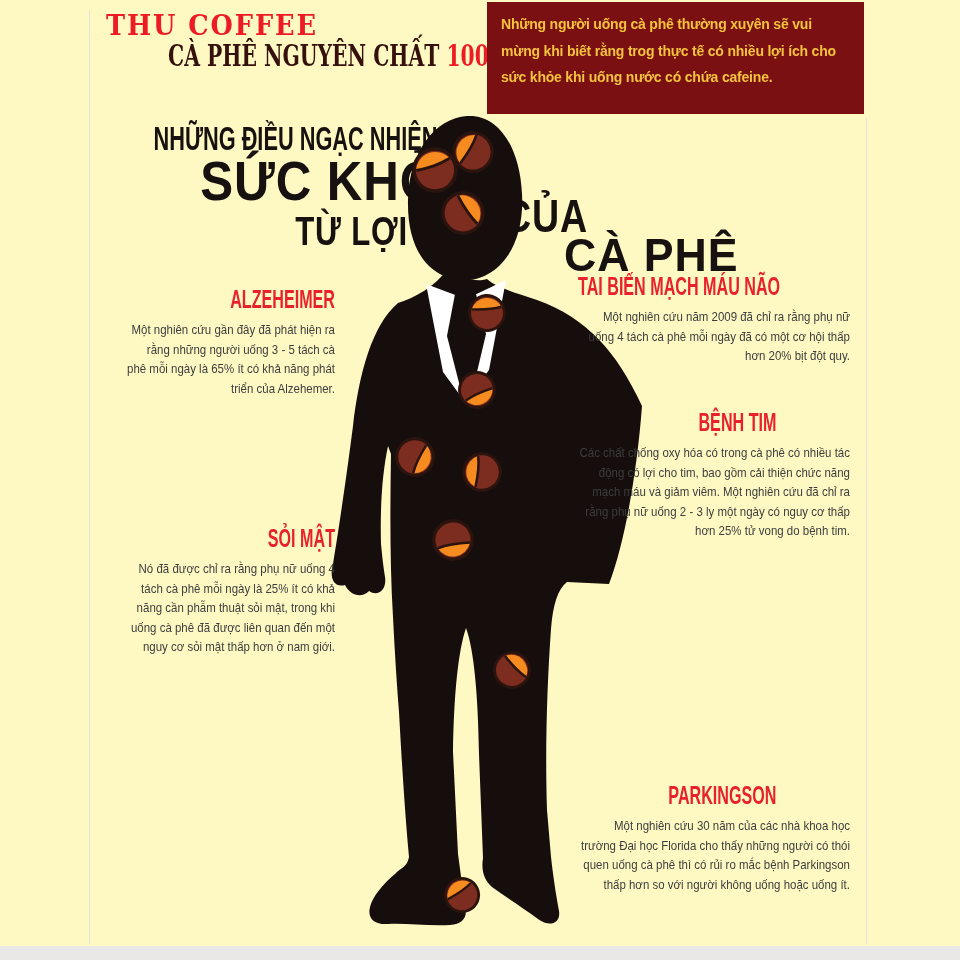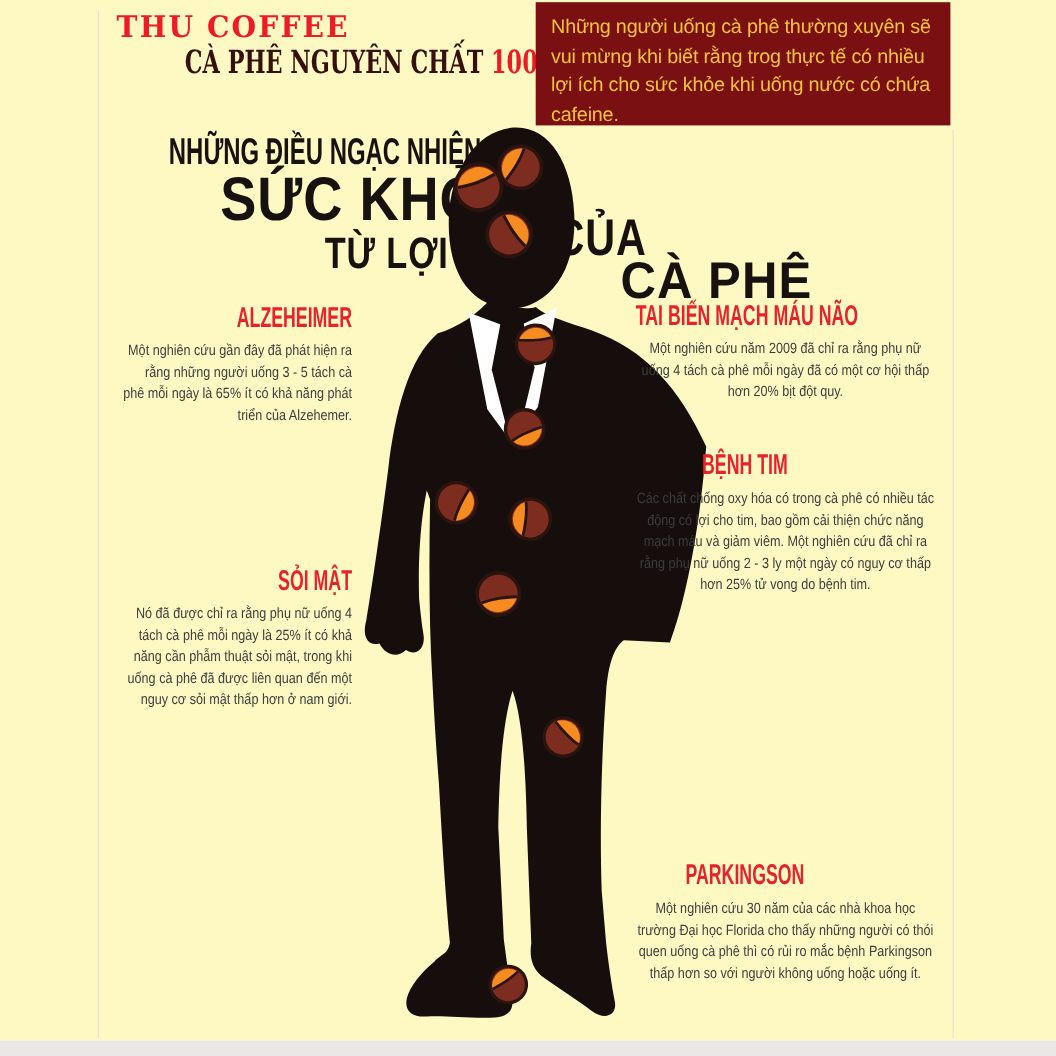--- a/index.html
+++ b/index.html
@@ -11,21 +11,21 @@
   .brand{position:absolute;left:106px;top:12px;}
   .brand-name{font-family:"DejaVu Serif",serif;font-weight:700;font-size:27px;line-height:28px;
       color:#ed1c24;letter-spacing:2px;transform:scaleX(.95);transform-origin:0 0;white-space:nowrap;}
   .brand-tagline{font-family:"DejaVu Serif",serif;font-weight:700;font-size:29px;line-height:32px;
       color:#35100d;margin-left:62px;transform:scaleX(.70);transform-origin:0 0;white-space:nowrap;}
   .brand-tagline .pct{color:#ed1c24;}
 
   
   .intro-box{position:absolute;left:487px;top:2px;width:377px;height:112px;background:#7b1013;
       box-sizing:border-box;padding:9px 14px;}
-  .intro-box p{margin:0;color:#f4c33d;font-weight:400;font-size:18px;line-height:26.5px;
+  .intro-box p{margin:0;color:#f4c33d;font-weight:700;font-size:14px;line-height:26.5px;
       letter-spacing:-.2px;}
 
   
   .title-line{position:absolute;color:#171110;font-weight:700;white-space:nowrap;line-height:1;}
   .t1{right:535px;top:121px;font-size:34px;transform:scaleX(.64);transform-origin:100% 0;}
   .t2{right:535px;top:153px;font-size:56px;transform:scaleX(.88);transform-origin:100% 0;letter-spacing:1px;}
   .t3{right:535px;top:211px;font-size:40px;transform:scaleX(.78);transform-origin:100% 0;letter-spacing:1px;}
   .t4{left:504px;top:192px;font-size:47px;transform:scaleX(.80);transform-origin:0 0;letter-spacing:1px;}
   .t5{left:564px;top:231px;font-size:47px;transform:scaleX(.95);transform-origin:0 0;letter-spacing:1px;}
 
@@ -33,24 +33,24 @@
   .man{position:absolute;left:295px;top:112px;width:360px;height:840px;}
 
   
   .bean{position:absolute;display:block;}
   .bean svg{display:block;width:100%;height:100%;}
 
   
   .sec{position:absolute;}
   .sec h2{margin:0;font-size:26px;line-height:28px;font-weight:700;color:#e8222b;white-space:nowrap;}
   .sec p{margin:7px 0 0 0;font-size:13.5px;line-height:19.5px;color:#3d3d3d;}
-  .sec-l{left:75px;width:245px;text-align:right;}
+  .sec-l{left:90px;width:245px;text-align:right;margin-top:11px;}
   .sec-l h2{transform:scaleX(.62);transform-origin:100% 50%;}
   .sec-l p{transform:scaleX(.85);transform-origin:100% 0;}
-  .sec-r{left:578px;width:320px;text-align:center;}
+  .sec-r{left:578px;width:320px;text-align:right;}
   .sec-r h2{transform:scaleX(.62);transform-origin:0 50%;}
   .sec-r p{transform:scaleX(.85);transform-origin:0 0;}
 
   
   .edge-bottom{position:absolute;left:0;right:0;top:946px;height:14px;background:#eae8e6;}
   .edge-left{position:absolute;left:89px;top:10px;height:934px;width:1px;background:#e4e2df;}
   .edge-right{position:absolute;left:866px;top:118px;height:826px;width:1px;background:#e4e2df;}
 </style>
 </head>
 <body>

